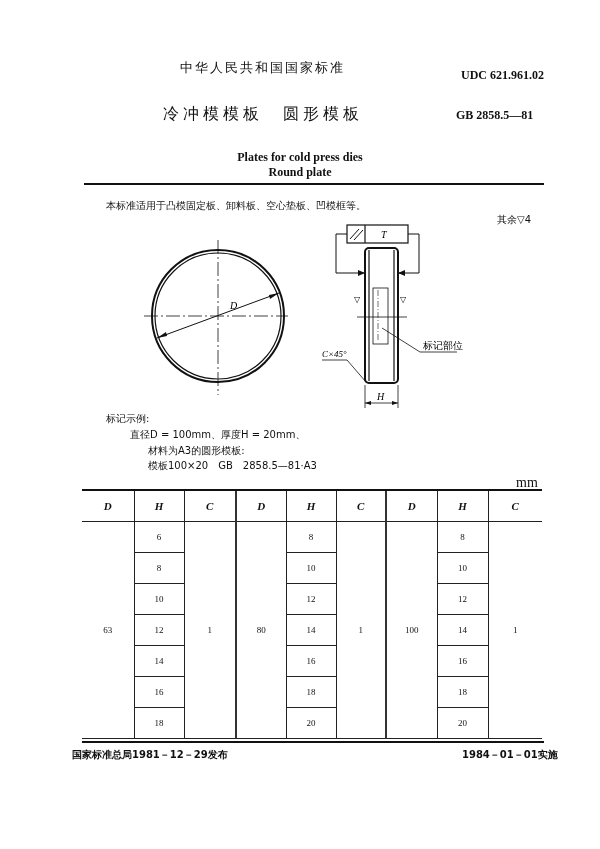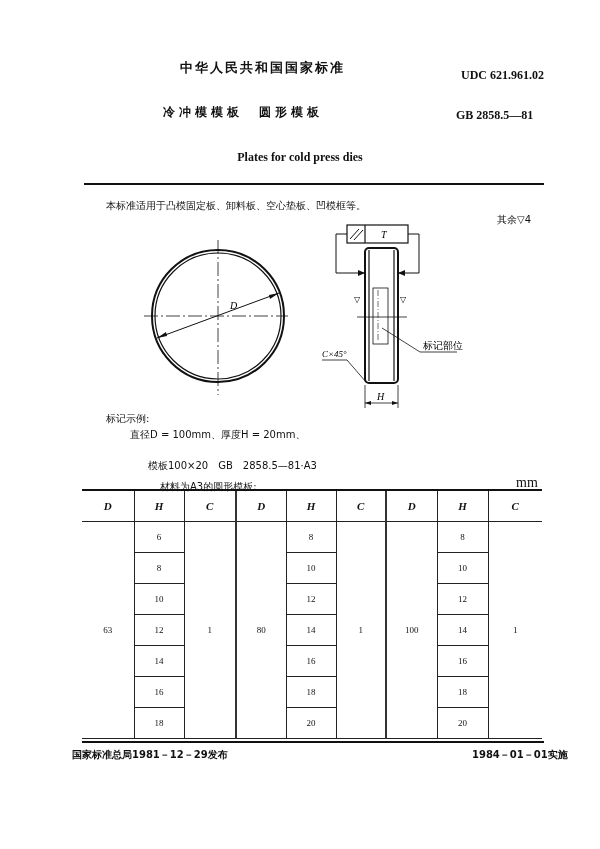--- a/index.html
+++ b/index.html
@@ -1,47 +1,48 @@
 <!DOCTYPE html>
 <html><head>
 <meta charset="utf-8">
 <style>
   html, body { margin:0; padding:0; background:#fff; }
   body { width:600px; height:849px; position:relative; overflow:hidden; font-family:"DejaVu Serif", serif; color:#111; }
   .abs { position:absolute; }
-  .hdr-cn { left:180px; top:59px; font-family:"DejaVu Sans", sans-serif; font-size:13px; letter-spacing:2px; font-weight:bold; }
+  .hdr-cn { left:180px; top:59px; font-family:"DejaVu Sans", sans-serif; font-size:13px; letter-spacing:2px; font-weight:normal; }
   .udc { left:453px; top:68px; font-family:"Liberation Serif", serif; font-size:12px; font-weight:bold;margin-left:8px; }
-  .title-cn { left:163px; top:104px; font-family:"DejaVu Sans", sans-serif; font-size:12px; letter-spacing:4px; font-weight:bold; }
+  .title-cn { left:163px; top:104px; font-family:"DejaVu Sans", sans-serif; font-size:16px; letter-spacing:4px; font-weight:normal; }
   .gb { left:456px; top:108px; font-family:"Liberation Serif", serif; font-size:12px; font-weight:bold;text-align:right; }
   .title-en { left:0; width:600px; top:150px; text-align:center; font-family:"Liberation Serif", serif; font-size:12px; font-weight:bold; line-height:15px; }
   .rule { background:#111; height:2px; }
   .scope { left:106px; top:199px; font-size:10px; font-family:"DejaVu Sans", sans-serif;text-align:center; }
   .rough { left:497px; top:213px; font-size:10px; font-family:"DejaVu Sans", sans-serif; }
   .mark { font-size:10px; font-family:"DejaVu Sans", sans-serif; }
   .mm { left:516px; top:475px; font-size:14px; font-family:"Liberation Serif", serif; }
   table.dt { position:absolute; left:82px; top:489px; border-collapse:collapse; font-family:"Liberation Serif", serif; font-size:9px; }
   table.dt td, table.dt th { border:1px solid #222; text-align:center; padding:0; }
   table.dt th { font-style:italic; font-weight:bold; font-size:11px; height:30px; }
   table.dt td { height:30px; }
   table.dt tr:first-child th { border-top:2px solid #111; }
   table.dt .thick-l { border-left:2px solid #333; }
   table.dt .noside-l { border-left:none; }
   table.dt .noside-r { border-right:none; }
   .footer-l { left:72px; top:748px; font-family:"DejaVu Sans", sans-serif; font-size:10px; font-weight:bold;text-align:right; }
-  .footer-r { left:472px; top:748px; font-family:"DejaVu Sans", sans-serif; font-size:10px; font-weight:bold; }
+  .footer-r { left:462px; top:748px; font-family:"DejaVu Sans", sans-serif; font-size:10px; font-weight:bold; }
 </style>
 </head>
 <body>
 
 <div class="abs hdr-cn">中华人民共和国国家标准</div>
 <div class="abs udc">UDC 621.961.02</div>
 <div class="abs title-cn">冷冲模模板　圆形模板</div>
 <div class="abs gb">GB 2858.5—81</div>
 <div class="abs title-en">
   <div>Plates for cold press dies</div>
+  <div>Round plate</div>
 </div>
 
 <div class="abs rule" style="left:84px; top:183px; width:460px;"></div>
 
 <div class="abs scope">本标准适用于凸模固定板、卸料板、空心垫板、凹模框等。</div>
 <div class="abs rough">其余▽4</div>
 
 <svg class="abs" style="left:140px; top:220px;" width="160" height="180" viewBox="0 0 160 180">
   <circle cx="78" cy="96" r="66" fill="none" stroke="#111" stroke-width="2"></circle>
   <circle cx="78" cy="96" r="63" fill="none" stroke="#111" stroke-width="1.2"></circle>
@@ -86,21 +87,21 @@
   <line x1="55" y1="175" x2="55" y2="198" stroke="#111" stroke-width="0.8"></line>
   <line x1="88" y1="175" x2="88" y2="198" stroke="#111" stroke-width="0.8"></line>
   <line x1="55" y1="193" x2="88" y2="193" stroke="#111" stroke-width="0.8"></line>
   <polygon points="55,193 61,191 61,195" fill="#111"></polygon>
   <polygon points="88,193 82,191 82,195" fill="#111"></polygon>
   <text x="67" y="190" font-size="10" font-style="italic" font-family="Liberation Serif, serif">H</text>
 </svg>
 
 <div class="abs mark" style="left:106px; top:412px;">标记示例:</div>
 <div class="abs mark" style="left:130px; top:428px;">直径D = 100mm、厚度H = 20mm、</div>
-<div class="abs mark" style="left:160px; top:444px;margin-top:36px;">材料为A3的圆形模板:</div>
+<div class="abs mark" style="left:148px; top:444px;">材料为A3的圆形模板:</div>
 <div class="abs mark" style="left:148px; top:459px;">模板100×20　GB　2858.5—81·A3</div>
 
 <div class="abs mm">mm</div>
 
 <table class="dt">
   <colgroup>
     <col style="width:52px">
       <col style="width:50px">
       <col style="width:52px">
     <col style="width:50px">

